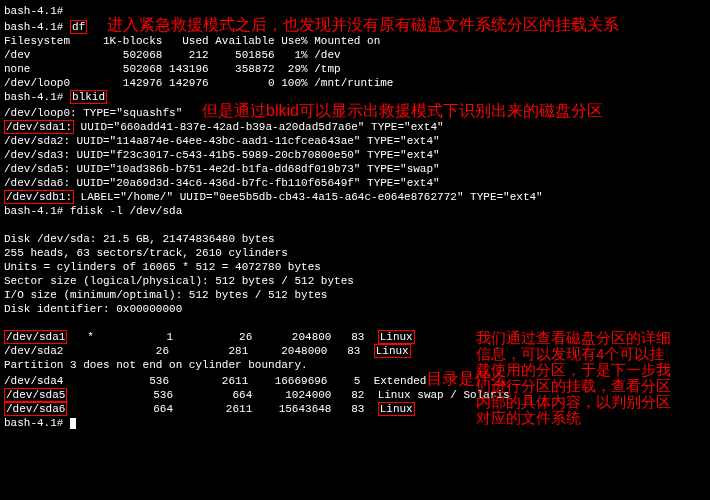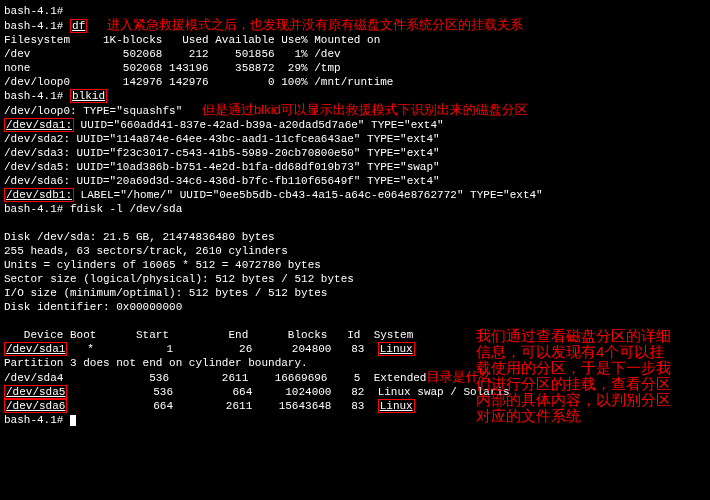--- a/index.html
+++ b/index.html
@@ -12,26 +12,25 @@
       line-height: 14px;
       width: 710px;
       box-sizing: border-box;
     }
     .line { white-space: pre; }
     .box-red {
       border: 1px solid #f00;
       display: inline-block;
       padding: 0 1px;
       line-height: 12px;
-      text-decoration: underline;
     }
     .annotation {
       color: #f00;
       font-family: "Microsoft YaHei", sans-serif;
-      font-size: 13px;
+      font-size: 16px;
       display: inline;
     }
     .right-annotation {
       position: absolute;
       left: 472px;
       width: 200px;
       color: #f00;
       font-family: "Microsoft YaHei", sans-serif;
       font-size: 15px;
       line-height: 16px;
@@ -66,20 +65,20 @@
 <div class="line">&nbsp;</div>
 <div class="line">Disk /dev/sda: 21.5 GB, 21474836480 bytes</div>
 <div class="line">255 heads, 63 sectors/track, 2610 cylinders</div>
 <div class="line">Units = cylinders of 16065 * 512 = 4072780 bytes</div>
 <div class="line">Sector size (logical/physical): 512 bytes / 512 bytes</div>
 <div class="line">I/O size (minimum/optimal): 512 bytes / 512 bytes</div>
 <div class="line">Disk identifier: 0x00000000</div>
 <div class="line">&nbsp;</div>
 <div class="rel">
   <div class="right-annotation">我们通过查看磁盘分区的详细信息，可以发现有4个可以挂载使用的分区，于是下一步我们进行分区的挂载，查看分区内部的具体内容，以判别分区对应的文件系统</div>
-  <div class="line">   Device Boot      Start         End      Blocks   Id  System</div>
   <div class="line"><span class="box-red">/dev/sda1</span><span>   *           1          26      204800   83  </span><span class="box-red">Linux</span></div>
+  <div class="line"><span>/dev/sda2</span><span>              26         281     2048000   83  </span><span class="box-red">Linux</span></div>
   <div class="line">Partition 3 does not end on cylinder boundary.</div>
   <div class="line"><span>/dev/sda4             536        2611    16669696    5  Extended</span><span class="annotation">目录是什么</span></div>
   <div class="line"><span class="box-red">/dev/sda5</span><span>             536         664     1024000   82  Linux swap / Solaris</span></div>
   <div class="line"><span class="box-red">/dev/sda6</span><span>             664        2611    15643648   83  </span><span class="box-red">Linux</span></div>
 </div>
 <div class="line"><span>bash-4.1# </span><span class="cursor"></span></div>
 
 </body></html>

